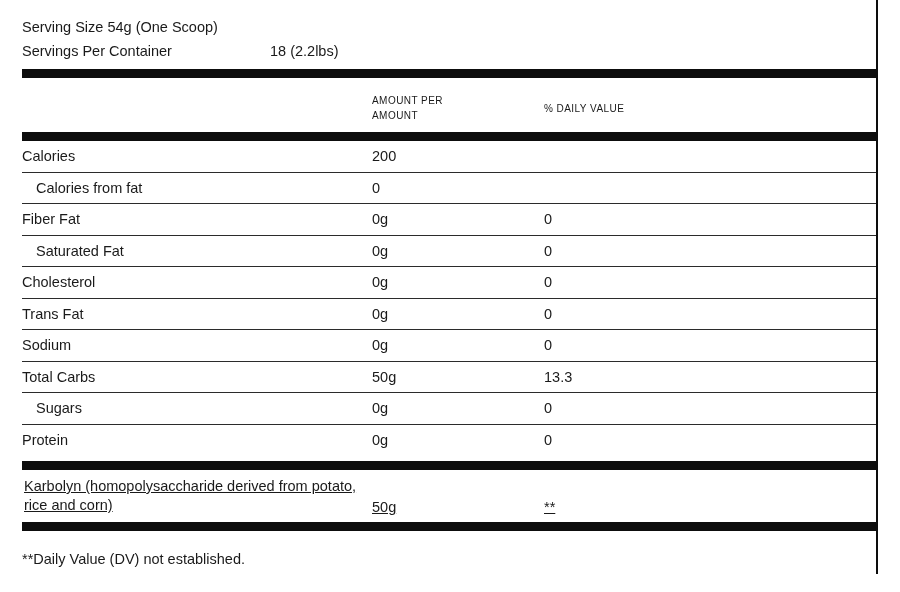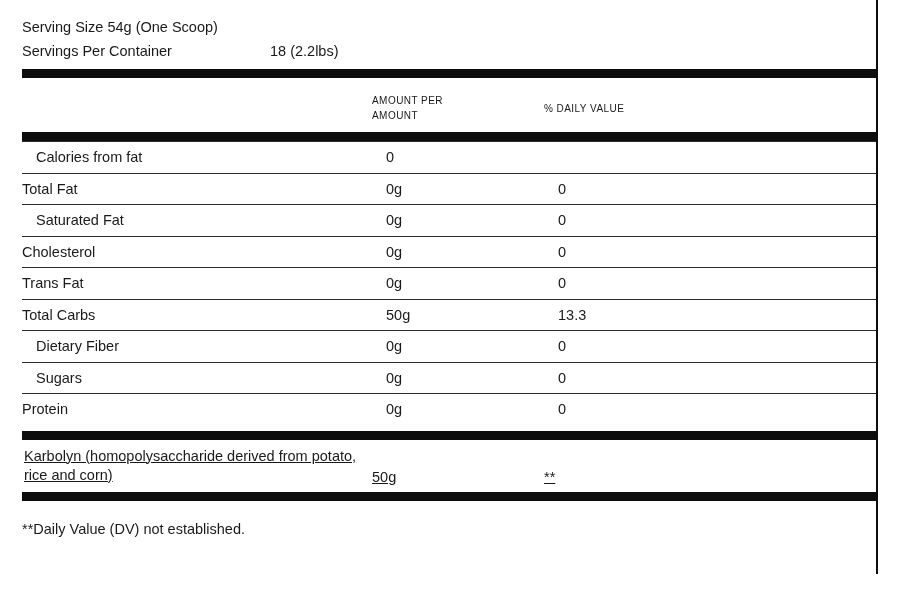--- a/index.html
+++ b/index.html
@@ -141,54 +141,59 @@
         </td>
         <td class="col-dv">% DAILY VALUE</td>
       </tr>
     </tbody>
       </table>
 
     <div class="bar-thick tight"></div>
 
     <table class="nutri">
       <tbody>
+          <tr class="datarow firstdata">
+        <td class="col-name">Calories</td>
+        <td class="col-amt">200</td>
+        <td class="col-dv"></td>
+      </tr>
       <tr class="datarow">
         <td class="col-name indent1">Calories from fat</td>
         <td class="col-amt">0</td>
         <td class="col-dv"></td>
       </tr>
       <tr class="datarow">
-        <td class="col-name">Total Fat</td>
+        <td class="col-name">Fiber Fat</td>
         <td class="col-amt">0g</td>
         <td class="col-dv">0</td>
       </tr>
       <tr class="datarow">
         <td class="col-name indent1">Saturated Fat</td>
         <td class="col-amt">0g</td>
         <td class="col-dv">0</td>
       </tr>
       <tr class="datarow">
         <td class="col-name">Cholesterol</td>
         <td class="col-amt">0g</td>
         <td class="col-dv">0</td>
       </tr>
       <tr class="datarow">
         <td class="col-name">Trans Fat</td>
+        <td class="col-amt">0g</td>
+        <td class="col-dv">0</td>
+      </tr>
+      <tr class="datarow">
+        <td class="col-name">Sodium</td>
         <td class="col-amt">0g</td>
         <td class="col-dv">0</td>
       </tr>
       <tr class="datarow">
         <td class="col-name">Total Carbs</td>
         <td class="col-amt">50g</td>
         <td class="col-dv">13.3</td>
-      </tr>
-      <tr class="datarow">
-        <td class="col-name indent1">Dietary Fiber</td>
-        <td class="col-amt">0g</td>
-        <td class="col-dv">0</td>
       </tr>
       <tr class="datarow">
         <td class="col-name indent1">Sugars</td>
         <td class="col-amt">0g</td>
         <td class="col-dv">0</td>
       </tr>
       <tr class="datarow">
         <td class="col-name">Protein</td>
         <td class="col-amt">0g</td>
         <td class="col-dv">0</td>

